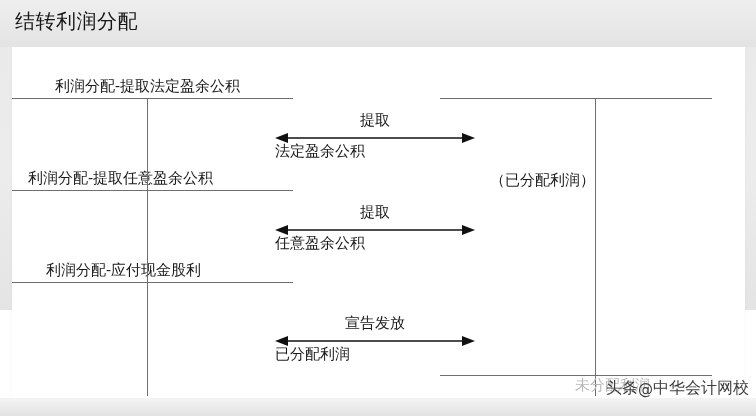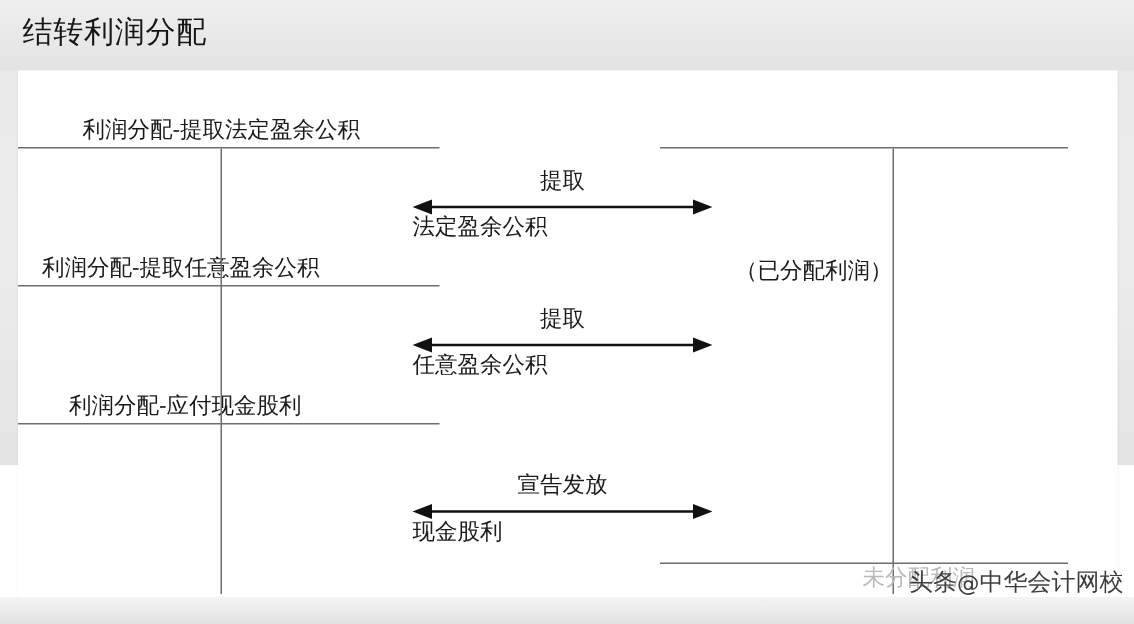--- a/index.html
+++ b/index.html
@@ -196,20 +196,20 @@
     <div class="lbl-bottom">任意盈余公积</div>
   </div>
 
   <div class="arrow-group" style="left:275px; top:284px;margin-top:32px;">
     <div class="lbl-top">宣告发放</div>
     <svg class="arrow-svg" viewBox="0 0 200 14">
       <line x1="10" y1="7" x2="190" y2="7" stroke="#111111" stroke-width="1.6"></line>
       <polygon points="0,7 13,2 13,12" fill="#111111"></polygon>
       <polygon points="200,7 187,2 187,12" fill="#111111"></polygon>
     </svg>
-    <div class="lbl-bottom">现金股利</div>
+    <div class="lbl-bottom">已分配利润</div>
   </div>
 
   <div class="watermark">
     <span>头条</span><span class="wm-at">@</span><span>中华会计网校</span>
   </div>
 
 </div>
 
 </body></html>

